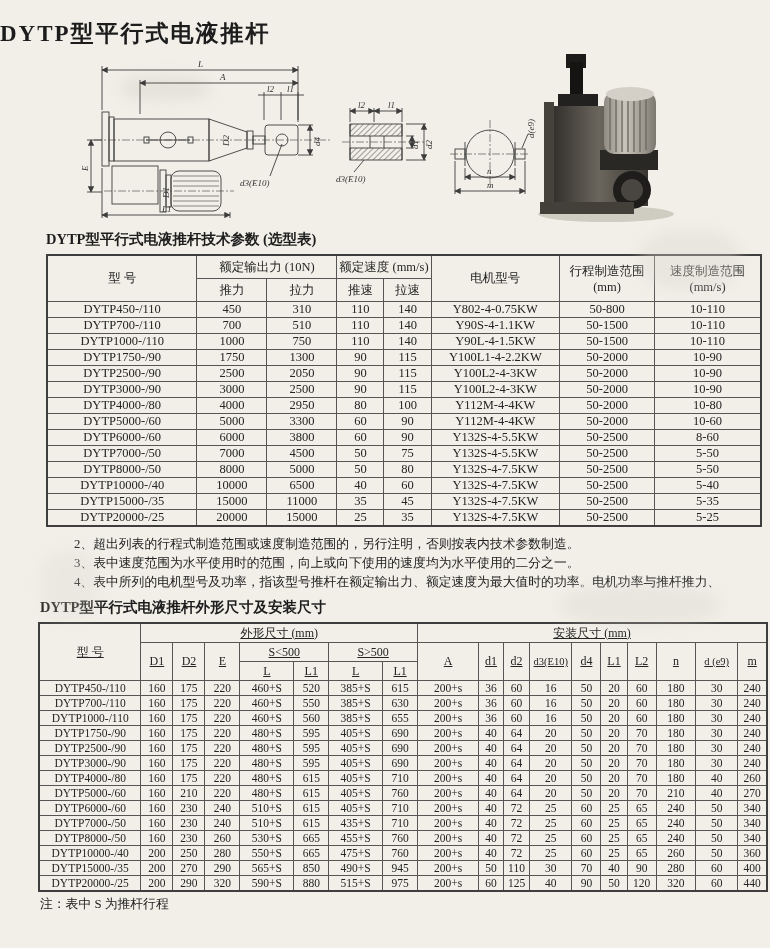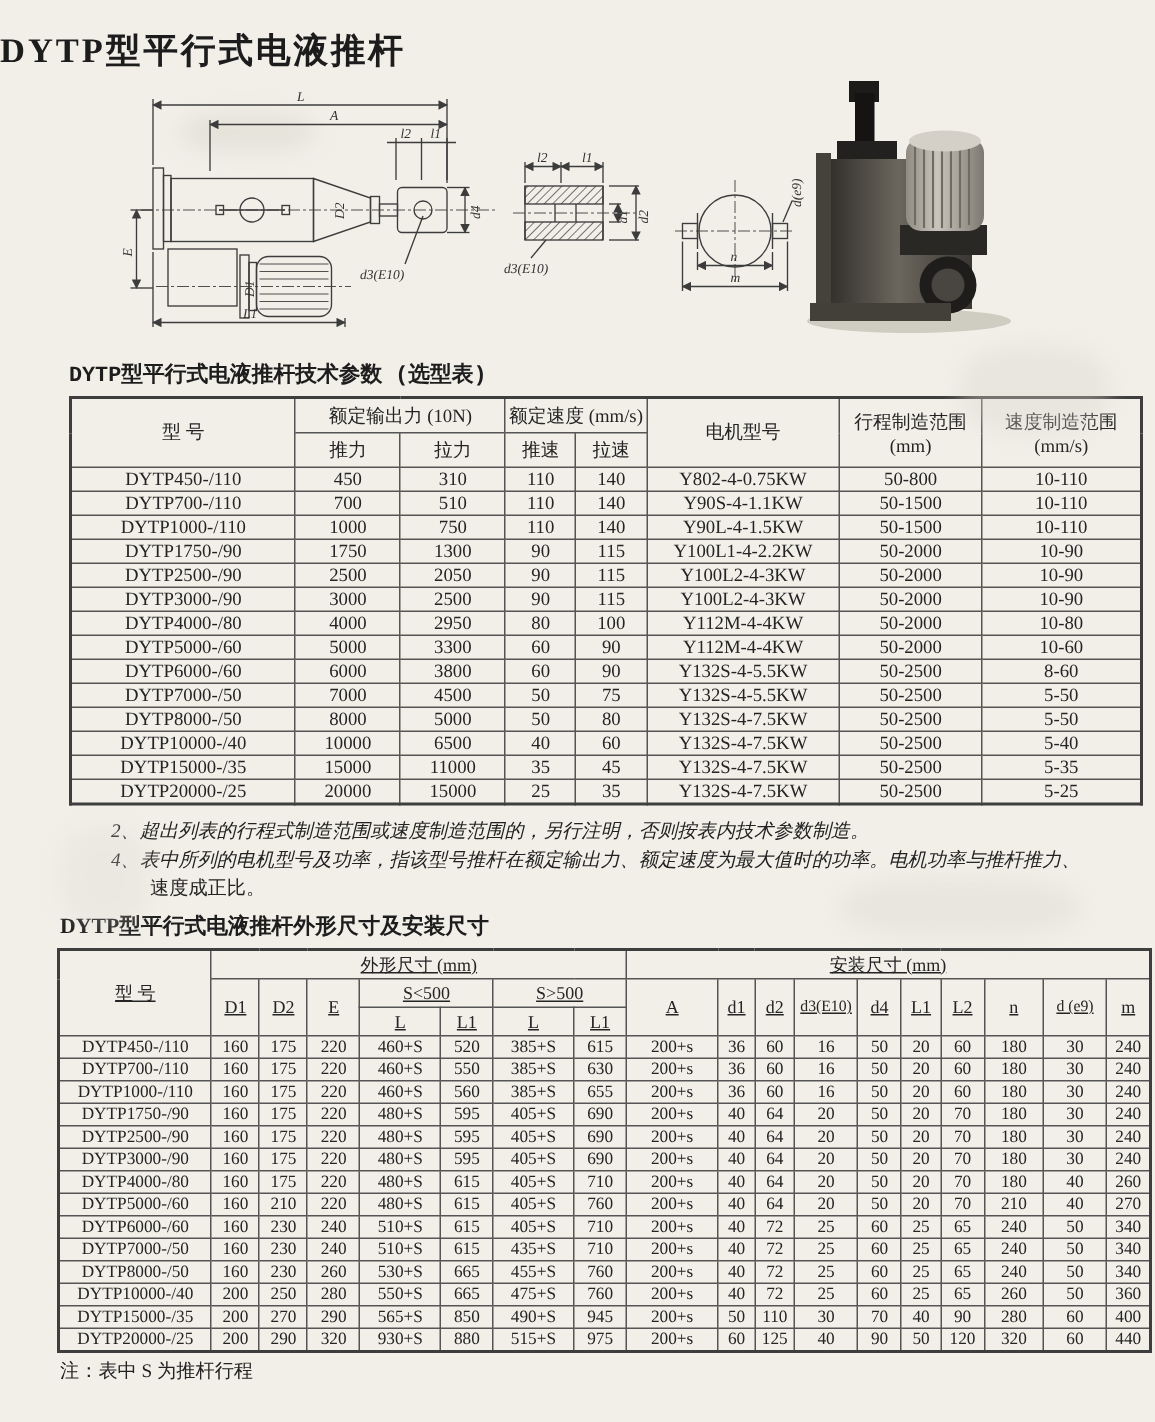--- a/index.html
+++ b/index.html
@@ -12,36 +12,36 @@
   
   .smudge{position:absolute;background:#d9d6cc;filter:blur(7px);opacity:.5;border-radius:40%;}
   .page-title{
     text-align:left;padding-top:18px;font-size:23px;font-weight:bold;
     letter-spacing:2px;color:#1c1c1c;
   }
   .figure-row{position:relative;height:176px;margin-top:3px;}
   .drawing{position:absolute;left:82px;top:2px;}
   .photo{position:absolute;left:536px;top:2px;}
   .sec-title{font-size:14.5px;font-weight:bold;color:#1d1d1d;}
-  .t1-title{margin:12px 0 5px 46px;font-family:Liberation Mono, monospace;}
+  .t1-title{margin:2px 0 5px 46px;}
   .t2-title{margin:6px 0 5px 40px;}
   table{border-collapse:collapse;table-layout:fixed;background:transparent;}
   .t1{width:716px;margin-left:46px;border:2px solid #3e3e3e;}
   .t2{width:730px;margin-left:38px;border:2px solid #3e3e3e;}
   th,td{
     border:1px solid #555;text-align:center;vertical-align:middle;
     font-weight:normal;padding:0 1px;overflow:hidden;white-space:nowrap;
   }
   .t1 th{font-size:12.5px;height:22px;}
   .t1 td{font-size:12.5px;height:15px;line-height:15px;}
   .t2 th{font-size:12px;height:18px;text-decoration:underline;}
   .t2 th.small{font-size:10.5px;}
   .t2 td{font-size:11.5px;height:14px;line-height:14px;}
   .notes{margin:8px 0 0 48px;font-size:12.8px;line-height:19px;color:#222;}
-  .note-indent-1{padding-left:26px;font-style:italic;}
+  .note-indent-1{padding-left:26px;}
   .note-indent-2{padding-left:52px;}
   .final-note{margin:4px 0 0 40px;font-size:12.8px;color:#222;}
   .dimtxt{font-family:"Liberation Serif","DejaVu Serif",serif;font-style:italic;font-size:9px;fill:#333;}
 </style>
 </head>
 <body>
 
 <div class="smudge" style="left:120px;top:75px;width:90px;height:26px;"></div>
 <div class="smudge" style="left:640px;top:230px;width:100px;height:60px;opacity:.35;"></div>
 <div class="smudge" style="left:560px;top:585px;width:160px;height:40px;opacity:.35;"></div>
@@ -395,22 +395,22 @@
         <td>35</td>
         <td>Y132S-4-7.5KW</td>
         <td>50-2500</td>
         <td>5-25</td>
       </tr>
     </tbody>
 </table>
 
 <div class="notes">
     <div class="note-line note-indent-1">2、超出列表的行程式制造范围或速度制造范围的，另行注明，否则按表内技术参数制造。</div>
+    <div class="note-line note-indent-1">3、表中速度范围为水平使用时的范围，向上或向下使用的速度均为水平使用的二分之一。</div>
     <div class="note-line note-indent-1">4、表中所列的电机型号及功率，指该型号推杆在额定输出力、额定速度为最大值时的功率。电机功率与推杆推力、</div>
-    <div class="note-line note-indent-2">速度成正比。</div>
   </div>
 
 <div class="sec-title t2-title">DYTP型平行式电液推杆外形尺寸及安装尺寸</div>
 
 <table class="t2">
   <colgroup>
     <col style="width:14%">
       <col style="width:4.4%">
       <col style="width:4.4%">
       <col style="width:4.8%">
@@ -718,21 +718,21 @@
         <td>90</td>
         <td>280</td>
         <td>60</td>
         <td>400</td>
       </tr>
       <tr>
         <td>DYTP20000-/25</td>
         <td>200</td>
         <td>290</td>
         <td>320</td>
-        <td>930+S</td>
+        <td>590+S</td>
         <td>880</td>
         <td>515+S</td>
         <td>975</td>
         <td>200+s</td>
         <td>60</td>
         <td>125</td>
         <td>40</td>
         <td>90</td>
         <td>50</td>
         <td>120</td>

